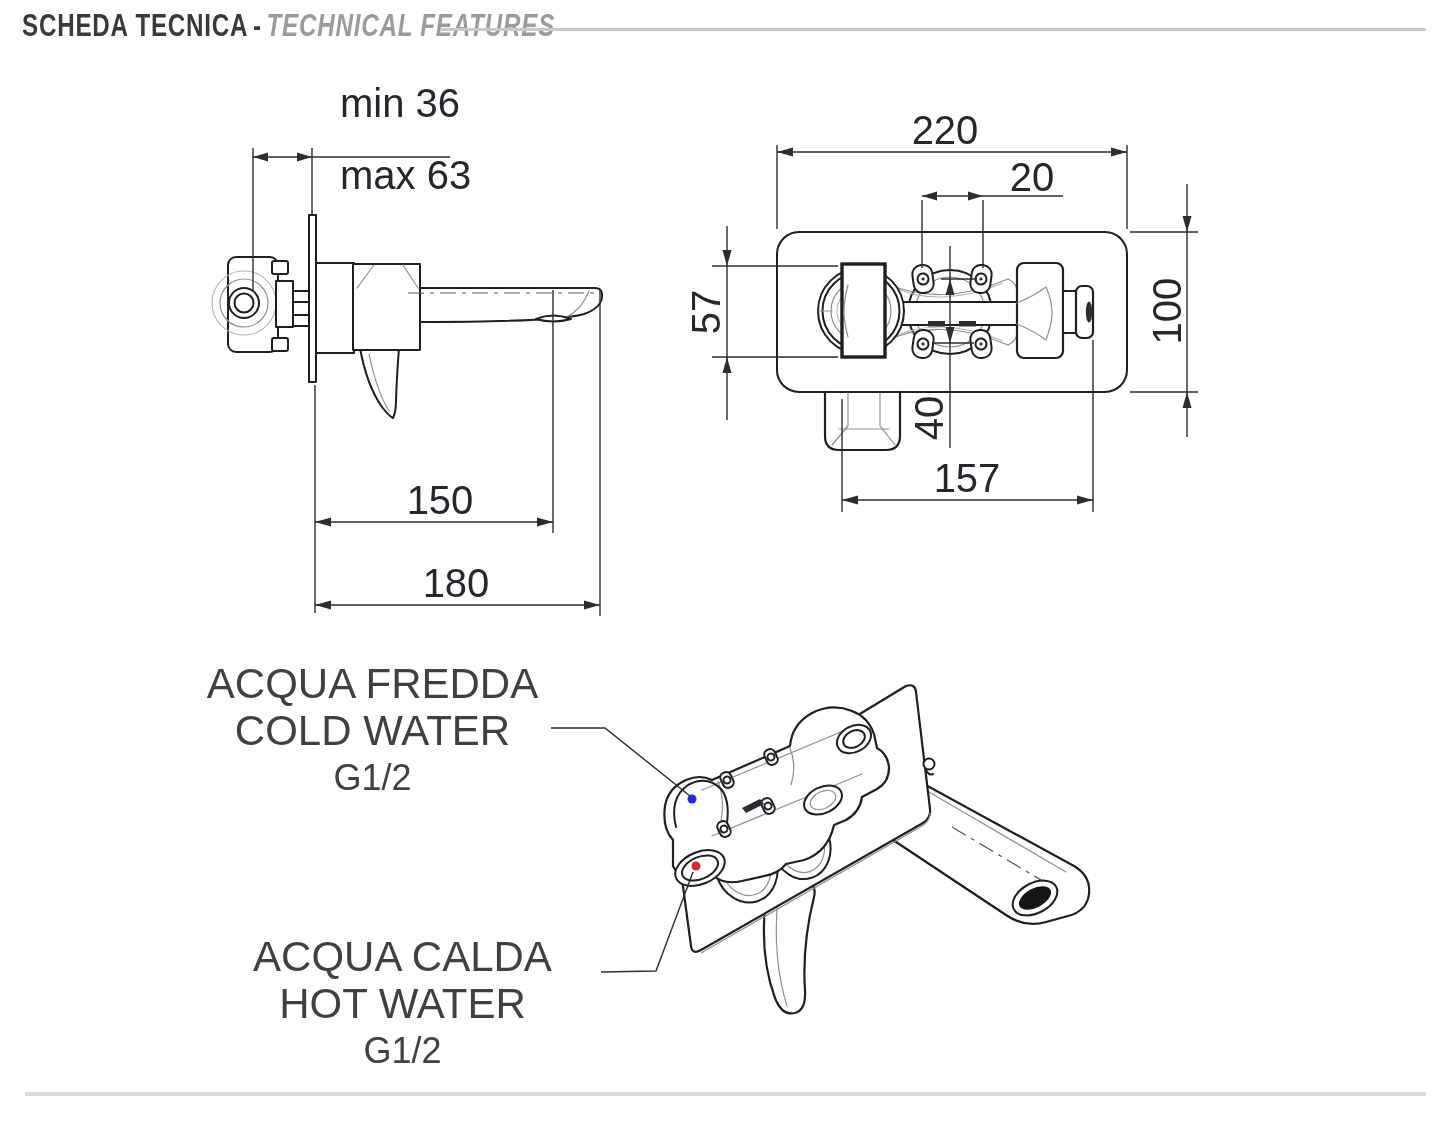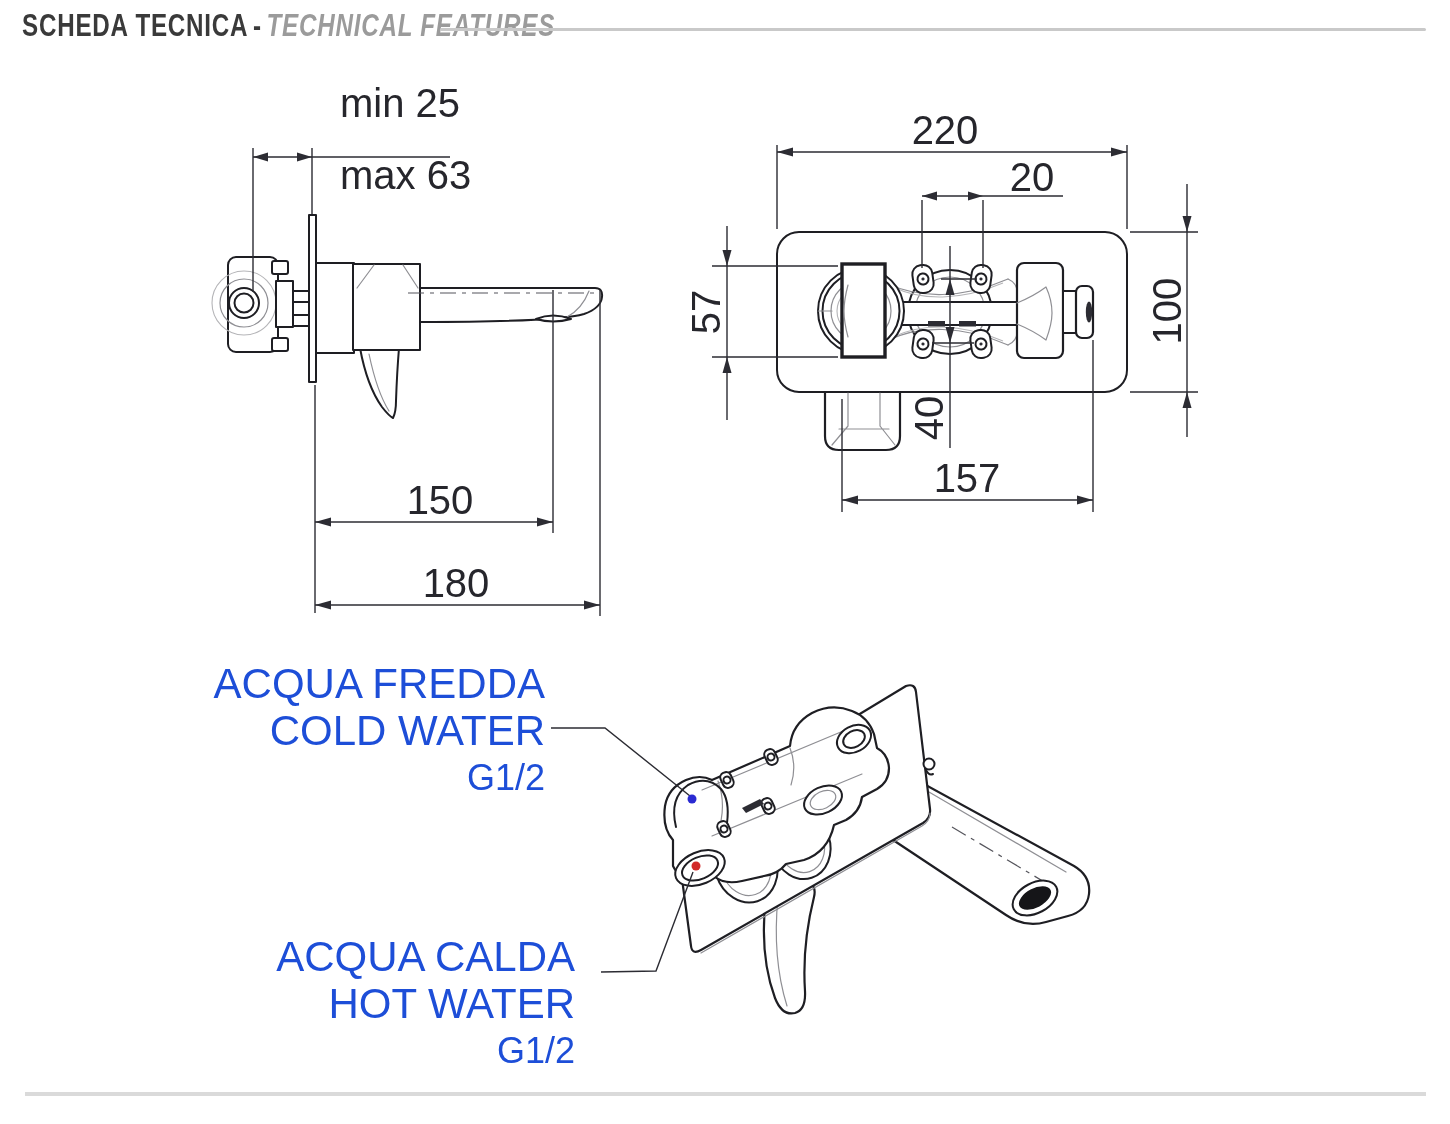--- a/index.html
+++ b/index.html
@@ -14,21 +14,21 @@
   .hdr .it{color:#3a3a3a;}
   .hdr .sep{color:#3a3a3a;padding:0 6px;}
   .hdr .en{color:#9b9b9b;font-style:italic;}
   .hdr-rule{position:absolute;left:440px;top:28px;width:986px;height:3px;background:#c9c9c9;border-radius:2px;}
   .ftr-rule{position:absolute;left:25px;top:1092px;width:1401px;height:4px;background:#dadada;}
 
   
   .dim{position:absolute;font-size:40px;color:#26262c;white-space:nowrap;line-height:1.05;}
   .ctr{text-align:center;}
   .rot{transform:rotate(-90deg);transform-origin:center center;text-align:center;}
-  .lbl-block{position:absolute;text-align:right;line-height:47px;font-size:42px;color:#1d4ed8;}
+  .lbl-block{position:absolute;text-align:center;line-height:47px;font-size:42px;color:#404040;}
   .lbl-block .en{}
   .lbl-block .g{font-size:36px;}
 
   
   .ln  {stroke:#1e1e23;fill:none;stroke-width:2;stroke-linecap:round;stroke-linejoin:round;}
   .lnf {stroke:#1e1e23;fill:#ffffff;stroke-width:2;stroke-linejoin:round;}
   .lnf2{stroke:#1e1e23;fill:#ffffff;stroke-width:2.2;stroke-linejoin:round;}
   .thk {stroke:#1e1e23;fill:#ffffff;stroke-width:3.4;}
   .gry {stroke:#8f8f94;fill:none;stroke-width:1.2;stroke-linecap:round;}
   .gry2{stroke:#b5b5b8;fill:none;stroke-width:1.1;}
@@ -235,21 +235,21 @@
       <circle class="lnf" cx="929" cy="764" r="5.5"></circle>
       <path class="ln" d="M 926,770 Q 929,776 933,774"></path>
 
       <path class="dimln" d="M 551,728 H 605 L 690,796"></path>
       <path class="dimln" d="M 601,972 L 656,971 L 693,872"></path>
       <circle cx="692" cy="799" r="4.5" fill="#2a2ad2"></circle>
       <circle cx="696" cy="866" r="4.5" fill="#d22a2a"></circle>
     </g>
   </svg>
 
-  <div class="dim" style="left:340px;top:82px;width:130px;">min 25</div>
+  <div class="dim" style="left:340px;top:82px;width:130px;">min 36</div>
   <div class="dim" style="left:340px;top:126px;width:140px;margin-top:28px;">max 63</div>
   <div class="dim ctr" style="left:390px;top:479px;width:100px;">150</div>
   <div class="dim ctr" style="left:406px;top:562px;width:100px;">180</div>
 
   <div class="dim ctr" style="left:895px;top:109px;width:100px;">220</div>
   <div class="dim ctr" style="left:992px;top:156px;width:80px;">20</div>
   <div class="dim rot" style="left:666px;top:291px;width:80px;">57</div>
   <div class="dim rot" style="left:1117px;top:290px;width:100px;">100</div>
   <div class="dim rot" style="left:889px;top:397px;width:80px;">40</div>
   <div class="dim ctr" style="left:917px;top:457px;width:100px;">157</div>

